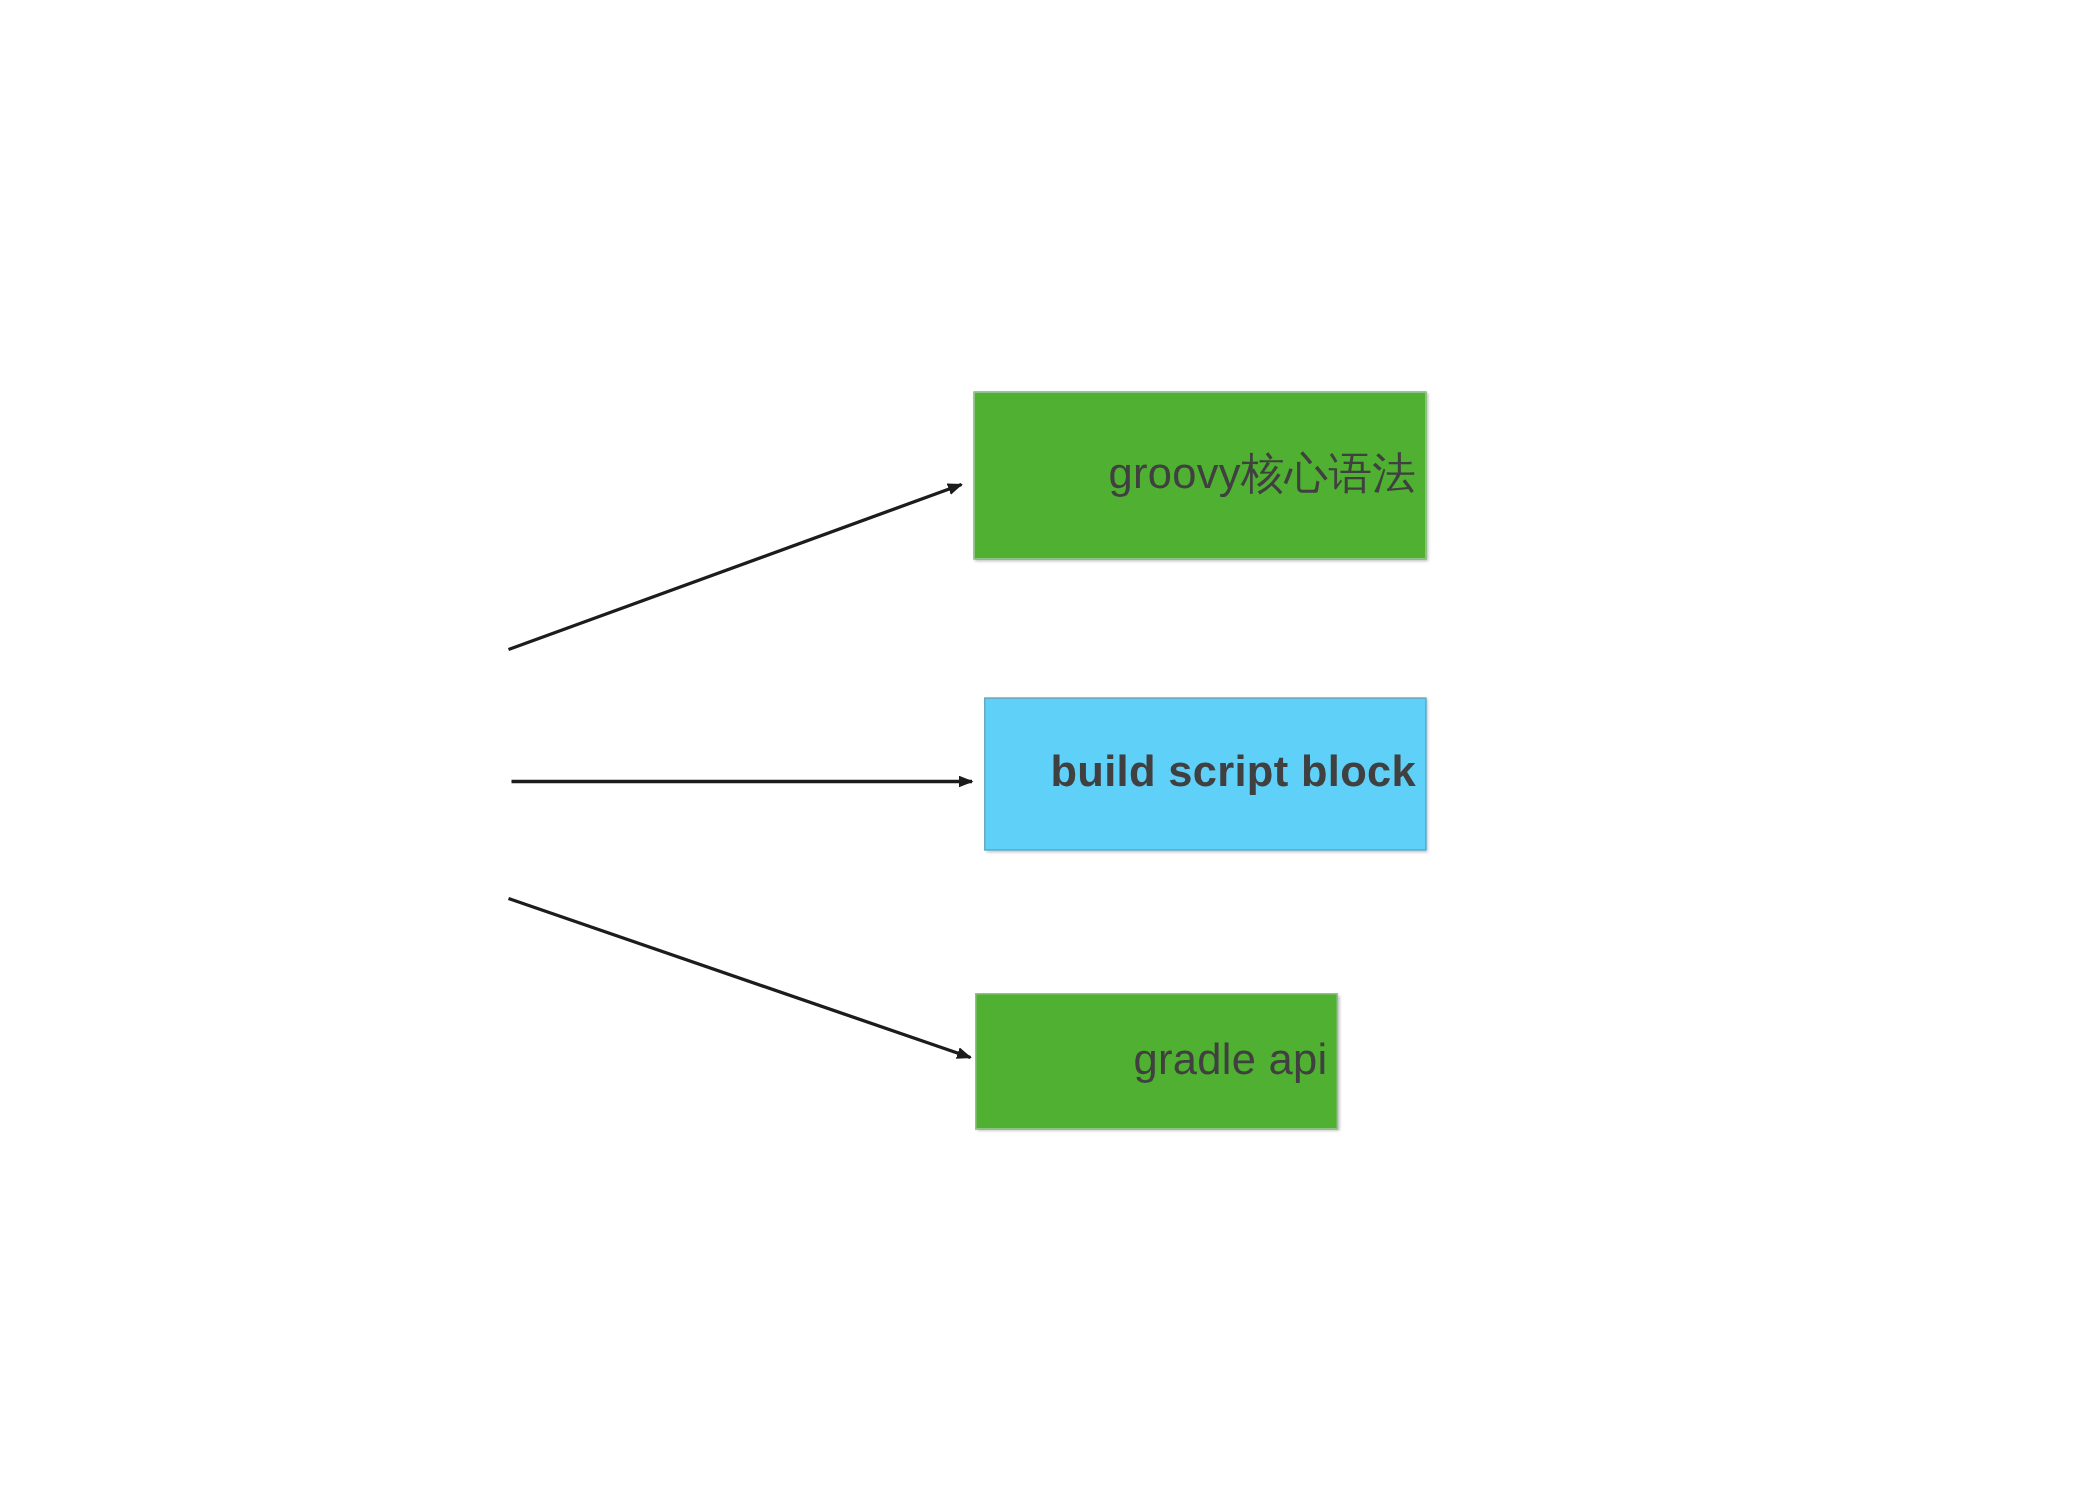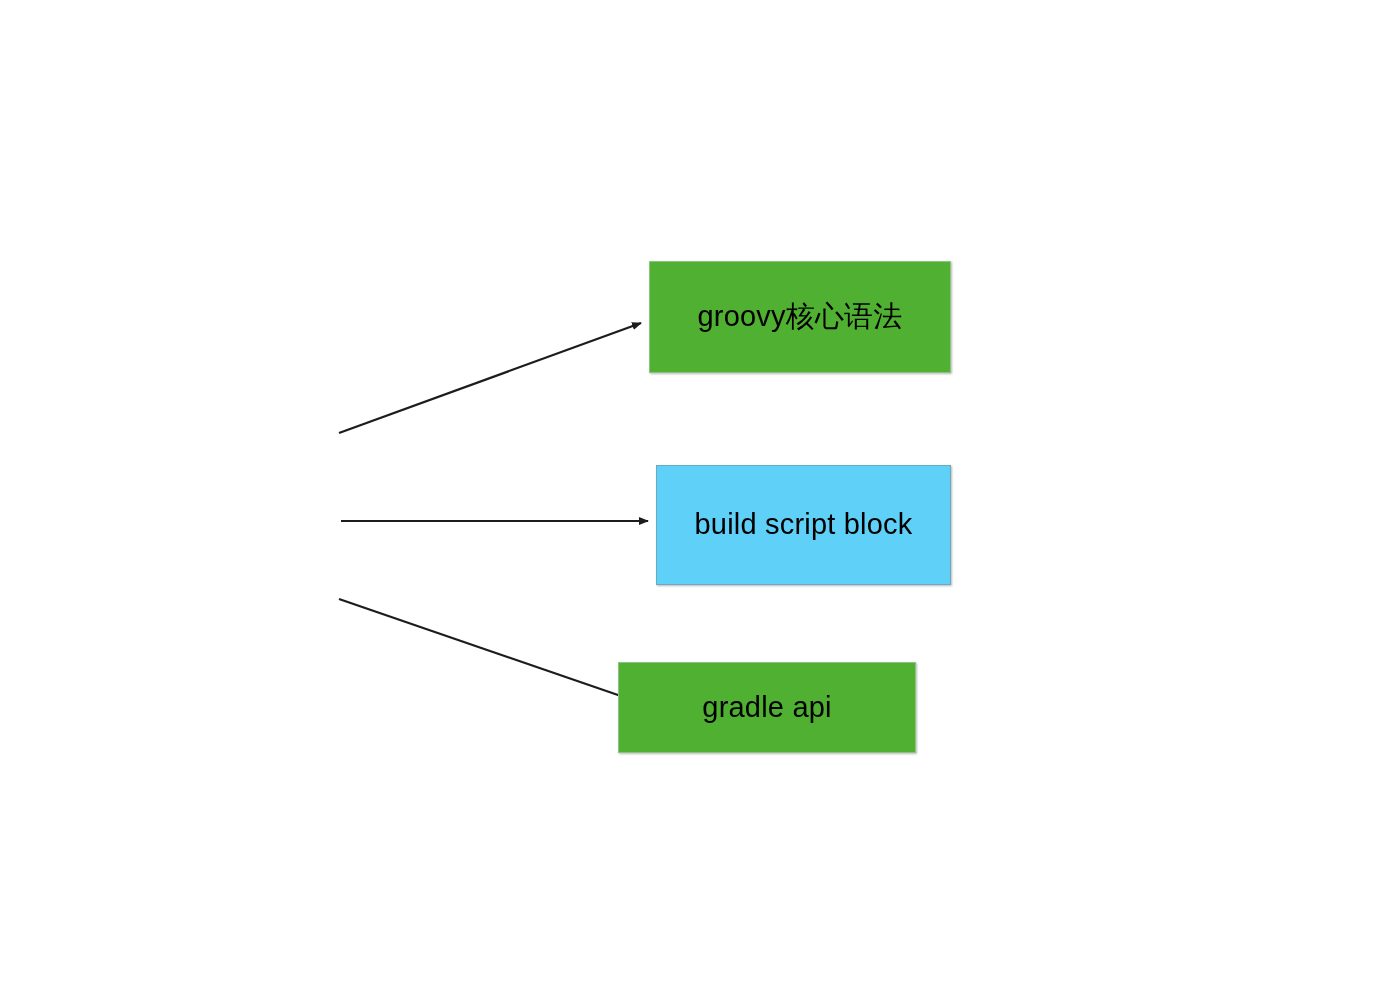--- a/index.html
+++ b/index.html
@@ -24,23 +24,23 @@
     top: 0;
     width: 1400px;
     height: 996px;
     pointer-events: none;
   }
   .node {
     position: absolute;
     box-sizing: border-box;
     display: flex;
     align-items: center;
-    justify-content: center;
+    justify-content: flex-end;
     text-align: center;
-    color: #000000;
+    color: #404040;
     line-height: 1.1;
     letter-spacing: 0.2px;
     border: 1px solid rgba(120,120,120,0.55);
     box-shadow: 1px 1px 2px rgba(0,0,0,0.28);
   }
   .node-label {
     display: block;
     padding: 0 6px;
     white-space: nowrap;
   }
@@ -61,29 +61,30 @@
     width: 302px;
     height: 112px;
     background: #4fb031;
     border-color: #8fc285;
     font-size: 29px;
   }
   #node-buildscript {
     left: 656px;
     top: 465px;
     width: 295px;
-    height: 120px;
+    height: 102px;
     background: #5fd0f8;
     border-color: #6aa9bf;
     font-size: 29px;
+    font-weight: bold;
   }
   #node-api {
-    left: 618px;
+    left: 650px;
     top: 662px;
-    width: 298px;
+    width: 242px;
     height: 91px;
     background: #4fb031;
     border-color: #8fc285;
     font-size: 29px;
   }
 </style>
 </head>
 <body>
 
 <div id="canvas">

